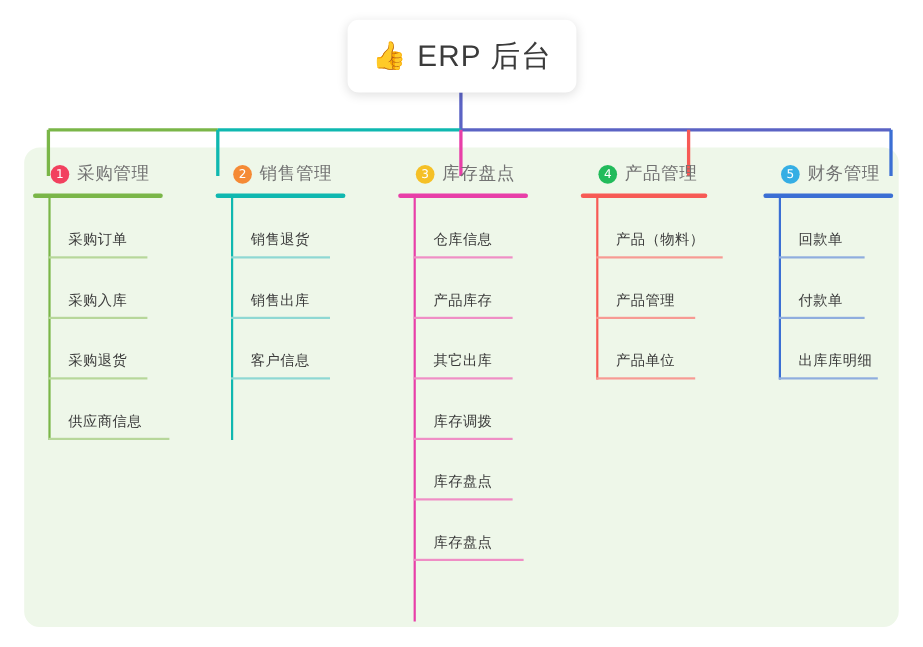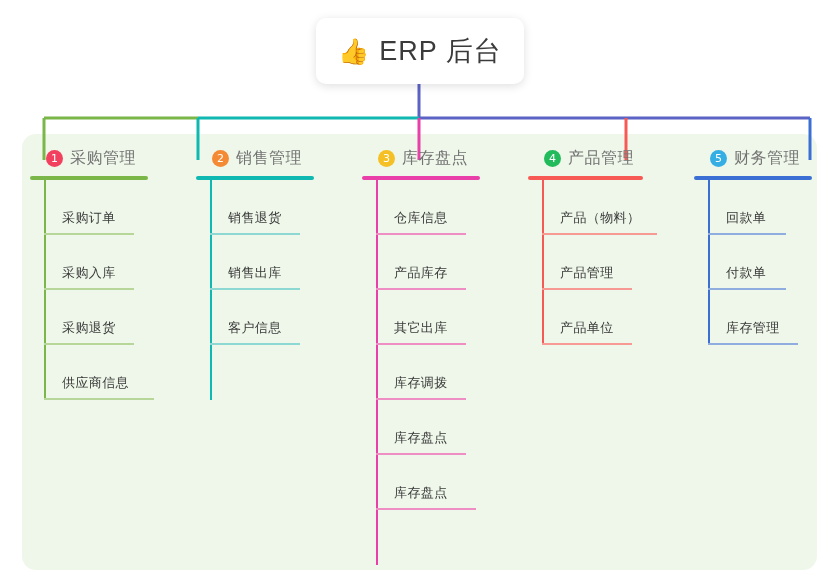--- a/index.html
+++ b/index.html
@@ -276,18 +276,18 @@
         <div class="spine" style="background: rgb(59, 111, 212); height: 165px;"></div>
         <div class="leaf">
           <span class="leaf-label">回款单</span>
           <div class="leaf-underline" style="background: rgb(143, 173, 222); width: 78px;"></div>
         </div>
         <div class="leaf">
           <span class="leaf-label">付款单</span>
           <div class="leaf-underline" style="background: rgb(143, 173, 222); width: 78px;"></div>
         </div>
         <div class="leaf">
-          <span class="leaf-label">库存管理</span>
+          <span class="leaf-label">出库库明细</span>
           <div class="leaf-underline" style="background: rgb(143, 173, 222); width: 90px;"></div>
         </div>
       </div>
     </div>
   </div>
 
 </body></html>

